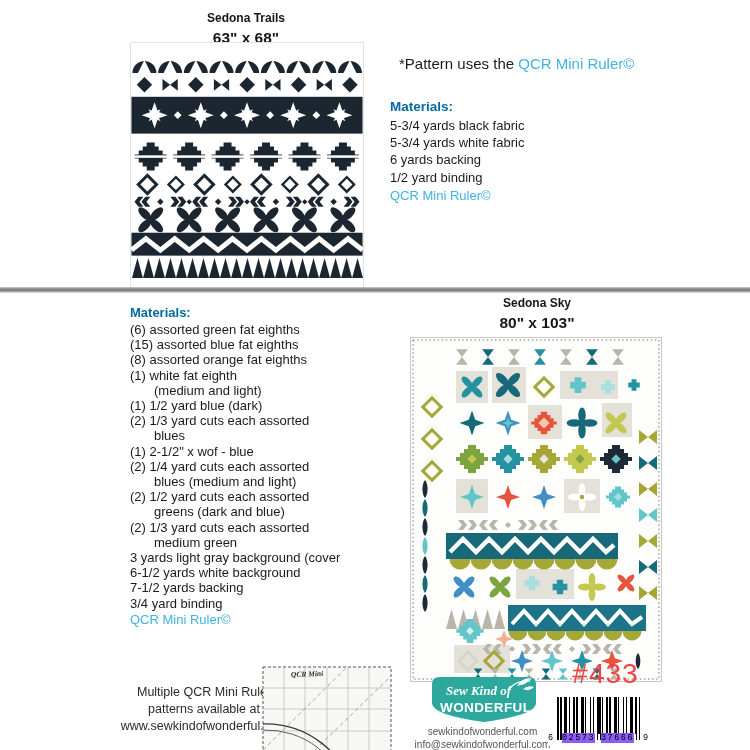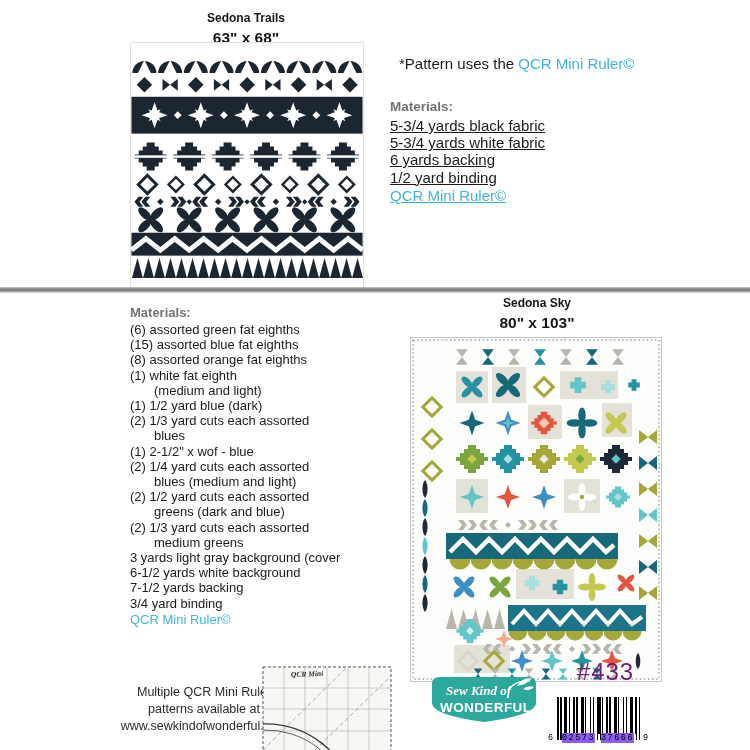--- a/index.html
+++ b/index.html
@@ -3,31 +3,31 @@
 <meta charset="utf-8">
 <style>
   html,body{margin:0;padding:0;background:#fff;}
   #page{position:relative;width:750px;height:750px;background:#ffffff;overflow:hidden;
         font-family:"Liberation Sans",sans-serif;color:#1b1b1b;}
   .abs{position:absolute;}
   .center{text-align:center;}
   .quilt-title{font-weight:bold;font-size:12px;line-height:20px;color:#161616;}
   .note{font-size:15px;color:#1b1b1b;}
   .cyan{color:#3eb3e4;}
-  .mat-head{font-weight:bold;font-size:13.5px;margin-bottom:3px;color:#737373;}
-  .mat1 .mline{font-size:15px;line-height:17.2px;text-decoration:underline;}
+  .mat-head{font-weight:bold;font-size:13.5px;margin-bottom:3px;color:#0369a1;}
+  .mat1 .mline{font-size:13px;line-height:17.2px;}
   .mat2 .mline{font-size:13px;line-height:15.2px;}
   .mat2 .mat-head{margin-bottom:2px;}
   .ind1{padding-left:24px;}
   .ind2{padding-left:30px;}
   .mline.cyan{margin-top:1px;}
   .divider{background:linear-gradient(180deg,#cccccc 0%,#8f8f8f 30%,#777777 55%,#b5b5b5 80%,#e9e9e9 100%);}
   .multi{font-size:12.5px;line-height:17px;color:#2a2a2a;}
   .site{font-size:10px;line-height:13px;color:#555;}
-  .itemno{font-size:24px;color:#701a75;letter-spacing:1px;}
+  .itemno{font-size:28px;color:#ef4444;letter-spacing:1px;}
   .quilt-frame{border:1px solid #e2e2e2;background:#fff;}
   
   .barcode{background:#fff;}
   .bars{position:absolute;left:9px;top:1px;width:82px;height:37px;
         background:repeating-linear-gradient(90deg,#000 0 1.5px,#fff 1.5px 3px,#000 3px 4.5px,
         #fff 4.5px 7.5px,#000 7.5px 10.5px,#fff 10.5px 12px,#000 12px 13px,#fff 13px 16.5px);}
   .guard{position:absolute;top:1px;width:1.5px;height:43px;background:#000;}
   .bnum{position:absolute;bottom:3px;font-family:"Liberation Mono",monospace;font-size:8.5px;
         color:#000;background:#8b5cf6;text-align:center;letter-spacing:1.5px;}
   .bnum.edge{letter-spacing:0;background:transparent;}
@@ -238,21 +238,21 @@
         <div class="mline ind1">(medium and light)</div>
         <div class="mline">(1) 1/2 yard blue (dark)</div>
         <div class="mline">(2) 1/3 yard cuts each assorted</div>
         <div class="mline ind1">blues</div>
         <div class="mline">(1) 2-1/2" x wof - blue</div>
         <div class="mline">(2) 1/4 yard cuts each assorted</div>
         <div class="mline ind1">blues (medium and light)</div>
         <div class="mline">(2) 1/2 yard cuts each assorted</div>
         <div class="mline ind1">greens (dark and blue)</div>
         <div class="mline">(2) 1/3 yard cuts each assorted</div>
-        <div class="mline ind1">medium greens</div>
+        <div class="mline ind1">medium green</div>
         <div class="mline">3 yards light gray background (cover</div>
         <div class="mline">6-1/2 yards white background</div>
         <div class="mline">7-1/2 yards backing</div>
         <div class="mline">3/4 yard binding</div>
       </div>
     <div class="mline cyan">QCR Mini Ruler©</div>
   </div>
 
   <div class="abs center" style="left:412px;top:293px;width:250px;">
     <div class="quilt-title">Sedona Sky</div>
@@ -475,20 +475,24 @@
       <g>
         <path d="M84,15 Q92,5 106,6 M94,11 Q99,3 107,4" stroke="#ffffff" stroke-width="1.3" fill="none"></path>
         <path d="M95,10 q3,-6 10,-6 q-2,6 -10,6 Z" fill="#ffffff"></path>
         <path d="M99,14 q5,-4 11,-2 q-4,5 -11,2 Z" fill="#ffffff"></path>
       </g>
       <text x="22" y="20" font-size="13" fill="#ffffff" font-family="Liberation Serif, serif" font-style="italic">Sew Kind of</text>
       <text x="16" y="37" font-size="13.5" fill="#ffffff" font-family="Liberation Sans, sans-serif" letter-spacing="0.4">WONDERFUL</text>
     </svg>
   </div>
 
+  <div class="abs center site" style="left:375px;top:725px;width:215px;">
+    <div>sewkindofwonderful.com</div>
+    <div>info@sewkindofwonderful.com</div>
+  </div>
 
   <div class="abs center itemno" style="left:558px;top:658px;width:95px;">#433</div>
 
   <div class="abs barcode" style="left:548px;top:696px;width:102px;height:50px;">
     <div class="bars"></div>
     <div class="guard" style="left:9px;"></div>
     <div class="guard" style="left:12px;"></div>
     <div class="guard" style="left:48.5px;"></div>
     <div class="guard" style="left:51.5px;"></div>
     <div class="guard" style="left:87.5px;"></div>

